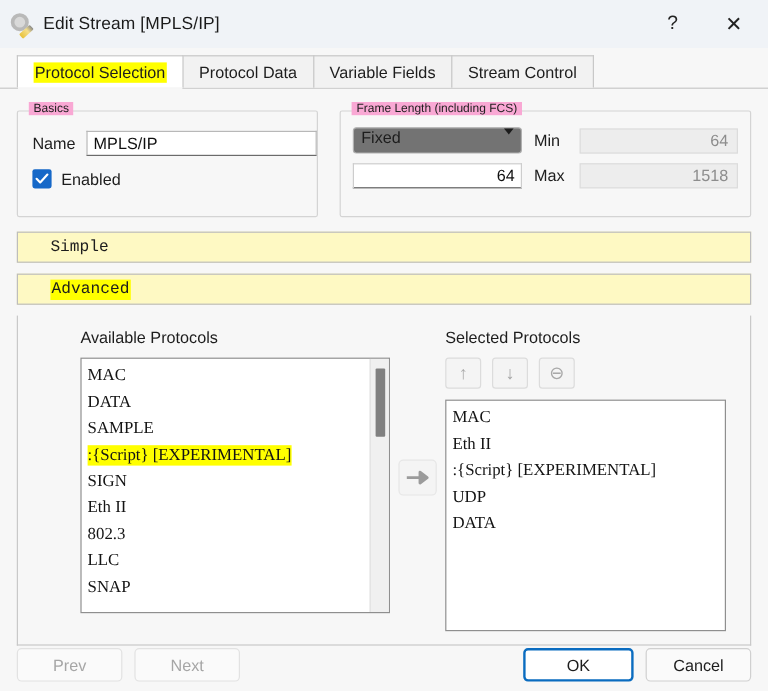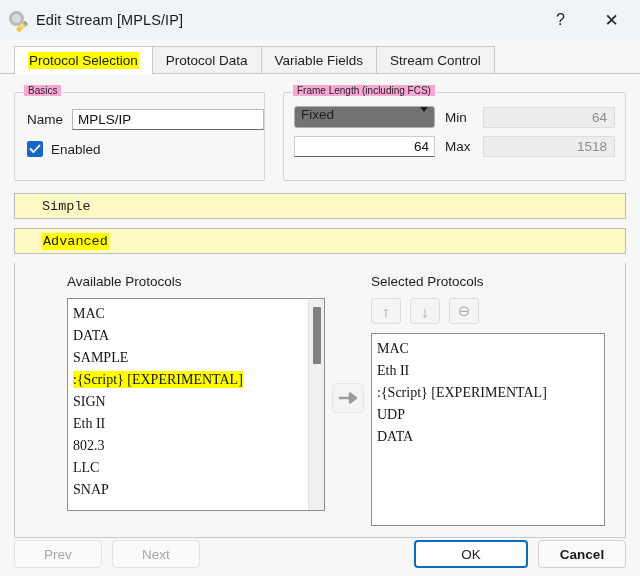--- a/index.html
+++ b/index.html
@@ -384,22 +384,22 @@
     align-items: center;
     justify-content: center;
     box-sizing: border-box;
     font-family: "Liberation Sans", sans-serif;
     cursor: default;
   }
   .btn.disabled { color: #a6a6a6; background: #fafafa; border-color: #e2e2e2; }
   .btn.primary  { border: 2px solid #0a6cc0; background: #ffffff; }
   #prev-button { width: 88px; }
   #next-button { width: 88px; margin-left: 10px; }
-  #ok-button { width: 114px; margin-left: auto; }
-  #cancel-button { width: 86px; margin-left: 10px; font-weight: bold; }
+  #ok-button { width: 92px; margin-left: auto; }
+  #cancel-button { width: 86px; margin-left: 10px; }
 </style>
 </head>
 <body>
 
 <div id="titlebar">
   <div id="win-icon">
     <div class="gear"></div>
     <div class="pencil"></div>
   </div>
   <div id="win-title">Edit Stream [MPLS/IP]</div>

